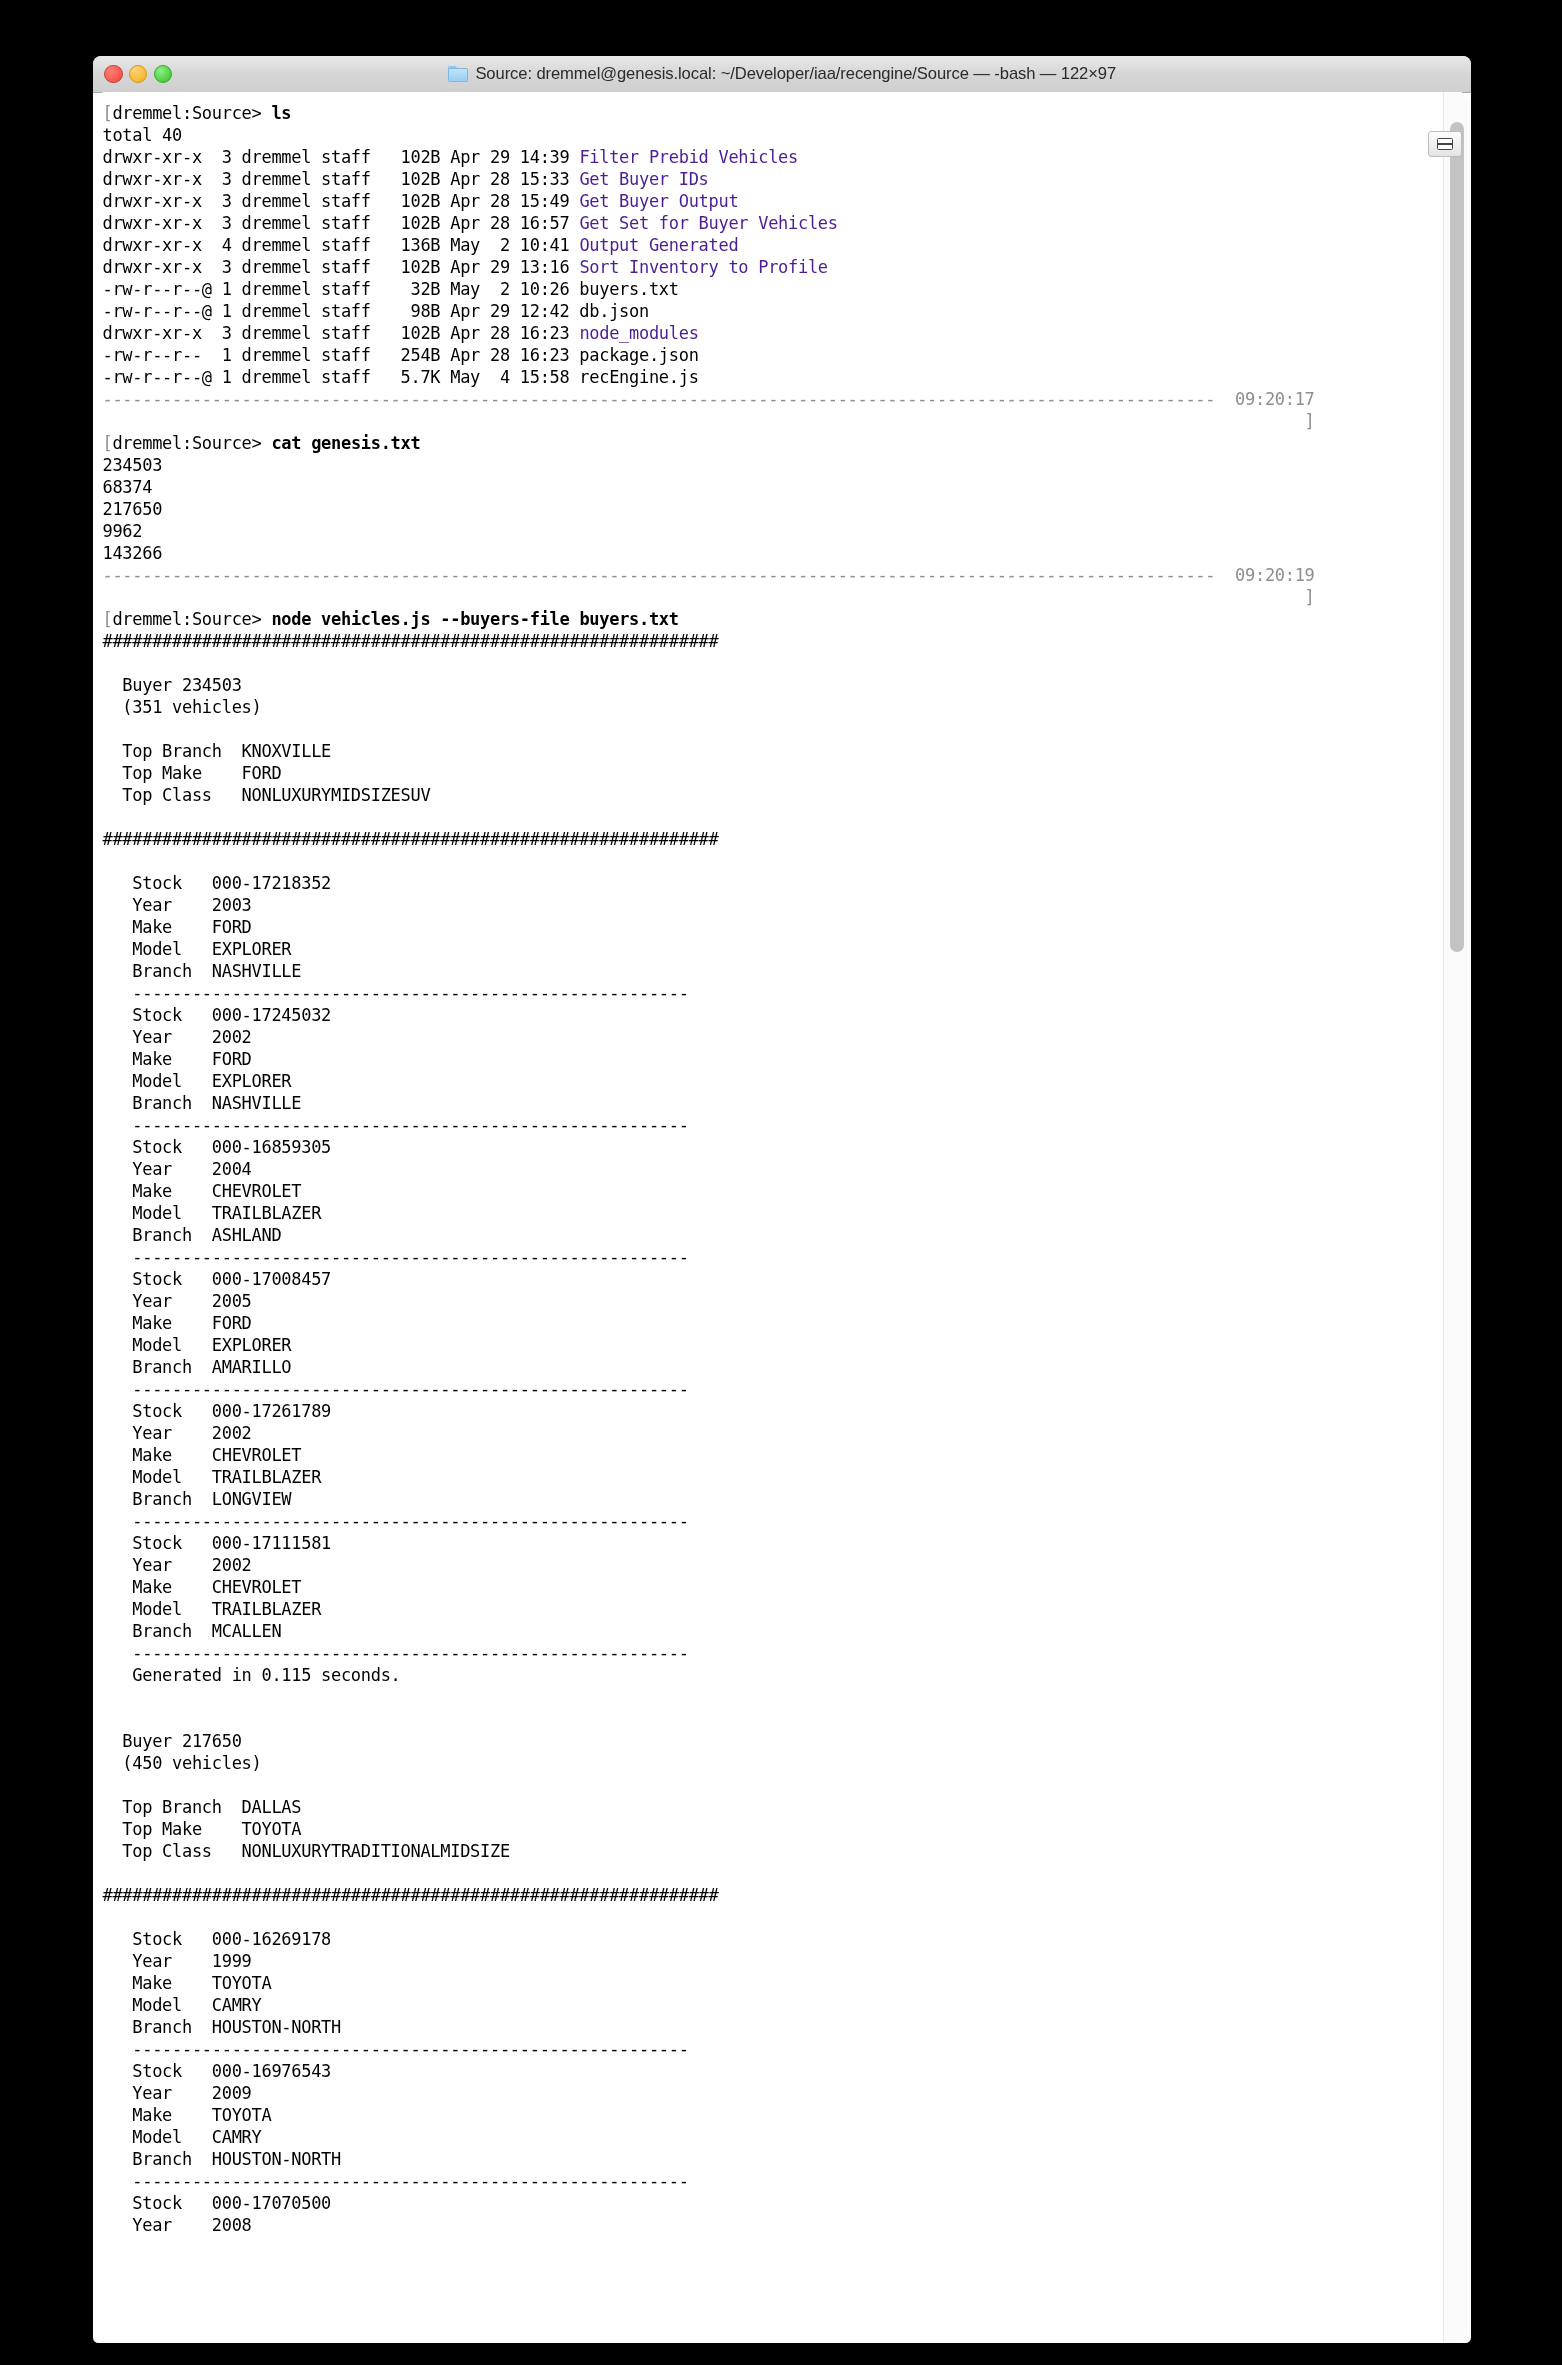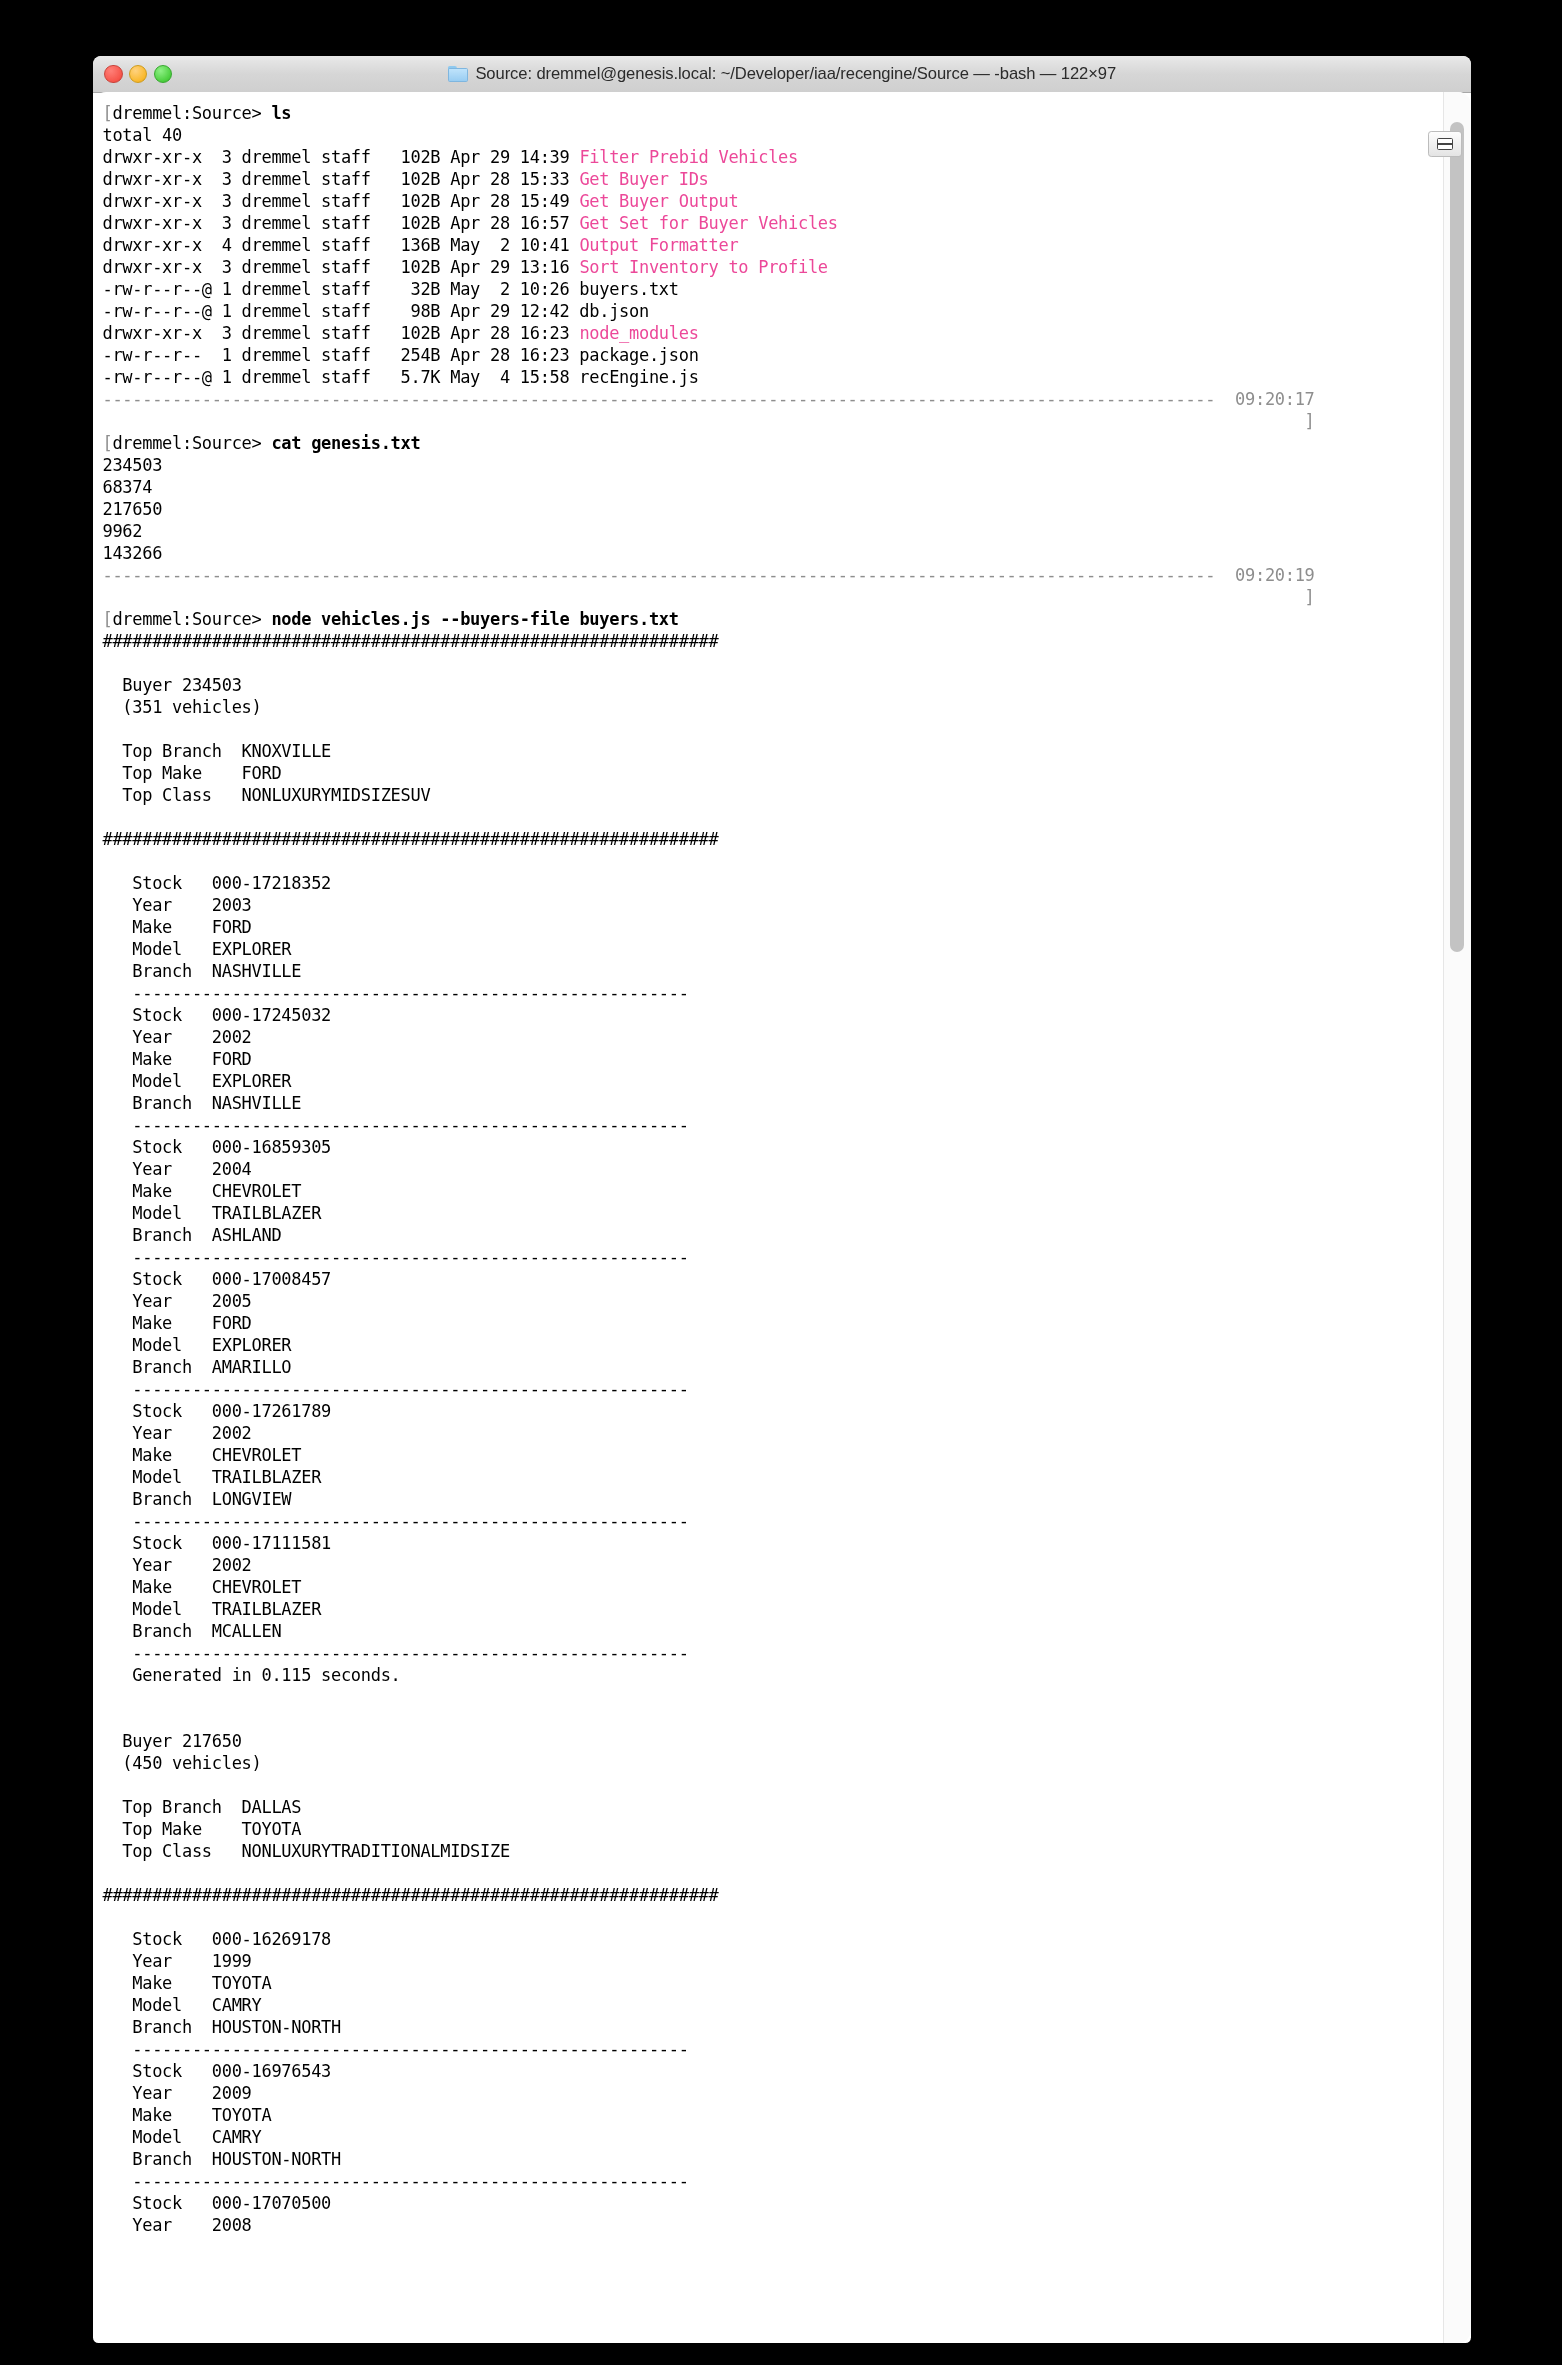--- a/index.html
+++ b/index.html
@@ -103,21 +103,21 @@
     margin: 0;
     padding: 9.5px 0 0 9.5px;
     font-family: "DejaVu Sans Mono", "Liberation Mono", monospace;
     font-size: 17px;
     line-height: 22px;
     color: #000000;
     white-space: pre;
     letter-spacing: -0.3px;
   }
   pre#terminal-text b { font-weight: bold; }
-  .dir  { color: #ec4899; }
+  .dir  { color: #4c1d95; }
   .ts   { color: #8e8e8e; }
   .mark { color: #8e8e8e; }
 
   
   #scrollbar-track {
     position: absolute;
     top: 0; right: 0; width: 27px; bottom: 0;
     background: #fbfbfb;
     border-left: 0.8px solid #e6e6e6;
   }
@@ -155,21 +155,21 @@
       <span class="glyph"></span>
     </div>
 
     <div id="scroll-region">
       <pre id="terminal-text"><span class="mark">[</span>dremmel:Source&gt; <b>ls</b>
 total 40
 drwxr-xr-x  3 dremmel staff   102B Apr 29 14:39 <span class="dir">Filter Prebid Vehicles</span>
 drwxr-xr-x  3 dremmel staff   102B Apr 28 15:33 <span class="dir">Get Buyer IDs</span>
 drwxr-xr-x  3 dremmel staff   102B Apr 28 15:49 <span class="dir">Get Buyer Output</span>
 drwxr-xr-x  3 dremmel staff   102B Apr 28 16:57 <span class="dir">Get Set for Buyer Vehicles</span>
-drwxr-xr-x  4 dremmel staff   136B May  2 10:41 <span class="dir">Output Formatter</span>
+drwxr-xr-x  4 dremmel staff   136B May  2 10:41 <span class="dir">Output Generated</span>
 drwxr-xr-x  3 dremmel staff   102B Apr 29 13:16 <span class="dir">Sort Inventory to Profile</span>
 -rw-r--r--@ 1 dremmel staff    32B May  2 10:26 buyers.txt
 -rw-r--r--@ 1 dremmel staff    98B Apr 29 12:42 db.json
 drwxr-xr-x  3 dremmel staff   102B Apr 28 16:23 <span class="dir">node_modules</span>
 -rw-r--r--  1 dremmel staff   254B Apr 28 16:23 package.json
 -rw-r--r--@ 1 dremmel staff   5.7K May  4 15:58 recEngine.js
 <span class="ts">----------------------------------------------------------------------------------------------------------------  09:20:17</span>
 <span class="mark">                                                                                                                         ]</span>
 <span class="mark">[</span>dremmel:Source&gt; <b>cat genesis.txt</b>
 234503

